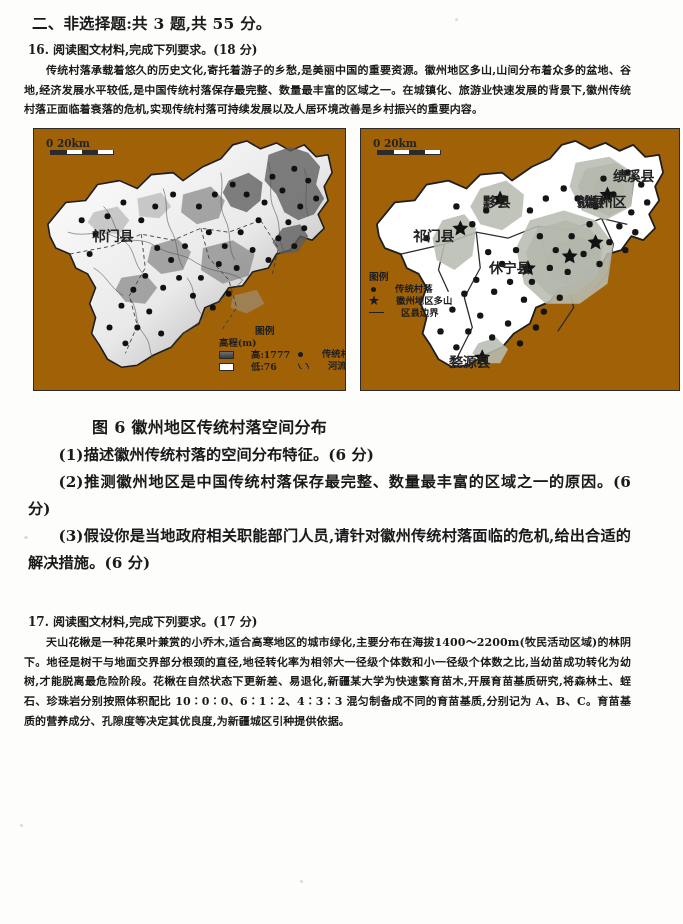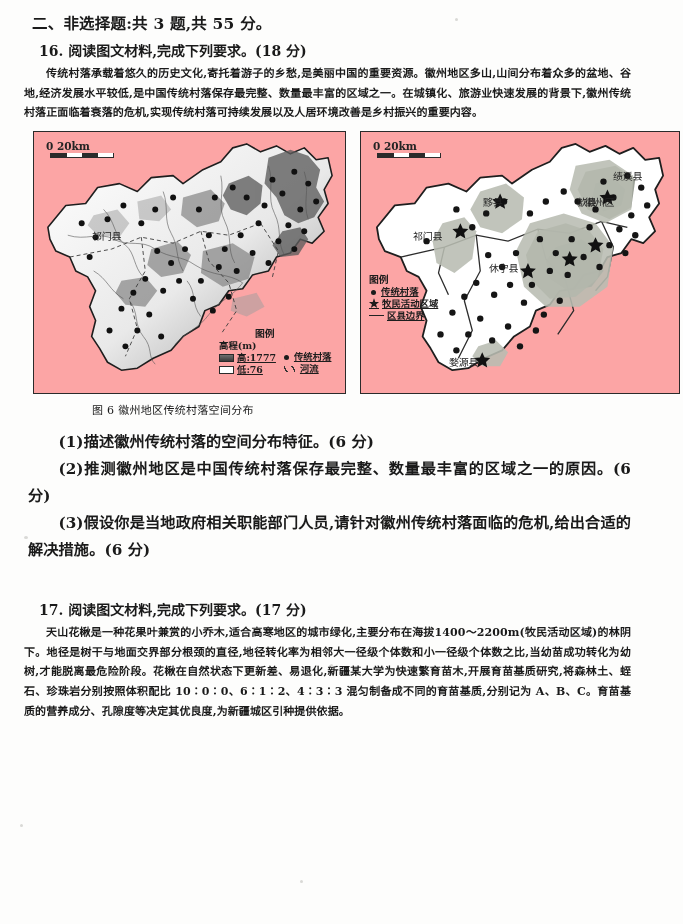--- a/index.html
+++ b/index.html
@@ -19,23 +19,23 @@
     padding:8px 14px 0 14px;
   }
   .section-head{
     font-size:15.5px;
     font-weight:700;
     letter-spacing:.2px;
     margin:4px 0 2px 18px;
     line-height:1.5;
   }
   .q-head{
-    font-size:14px;
-    font-weight:700;
-    margin:6px 0 2px 25px;
+    font-size:12px;
+    font-weight:700;
+    margin:6px 0 2px 14px;
     line-height:1.5;
   }
   .para{
     font-size:11px;
     font-weight:700;
     line-height:1.78;
     text-align:justify;
     text-justify:inter-ideograph;
     margin:1px 14px 0 10px;
     text-indent:2em;
@@ -56,21 +56,21 @@
   .figs{
     position:relative;
     margin:8px 0 0 0;
     height:268px;
   }
   .fig{
     position:absolute;
     top:0;
     border:1.4px solid #2b2b2b;
     box-sizing:border-box;
-    background:#fca5a5;
+    background:#a16207;
     overflow:hidden;
   }
   #fig-left{left:19px;width:313px;height:263px;}
   #fig-right{left:346px;width:320px;height:263px;}
 
   .scalebar{
     position:absolute;left:12px;top:8px;
     font-size:10.5px;font-weight:700;color:#242424;
     font-family:"DejaVu Serif","Liberation Serif",serif;
     white-space:nowrap;
@@ -89,21 +89,21 @@
 
   .legend{
     position:absolute;
     font-size:9.4px;
     font-weight:700;
     line-height:1.25;
     color:#1d1d1d;
     white-space:nowrap;
   }
   .legend .ltitle{font-size:9.8px;}
-  .legend .lrow{display:flex;align-items:center;gap:3px;text-decoration:underline;}
+  .legend .lrow{display:flex;align-items:center;gap:17px;}
   .swatch{
     display:inline-block;width:15px;height:8px;
     border:1px solid #2a2a2a;box-sizing:border-box;
   }
   .dotmark{
     display:inline-block;width:5px;height:5px;border-radius:50%;
     background:#1b1b1b;margin:0 2px;
   }
   .starmark{font-size:10px;line-height:1;}
   .linemark{
@@ -118,33 +118,33 @@
   }
   .elevbar{
     display:inline-block;width:15px;height:8px;border:1px solid #2a2a2a;
     box-sizing:border-box;
   }
   .elev-hi{background:linear-gradient(#6f6f6f,#3a3a3a);}
   .elev-lo{background:#ffffff;}
 
   .placelabel{
     position:absolute;
-    font-size:10px;
-    font-weight:400;
+    font-size:14px;
+    font-weight:700;
     color:#222;
     white-space:nowrap;
     letter-spacing:-.2px;
   }
 
   .caption-row{
     position:relative;
     height:22px;
-    margin-top:2px;
-    font-size:11px;
-    font-weight:400;
+    margin-top:18px;
+    font-size:16px;
+    font-weight:700;
   }
   .caption{
     position:absolute;top:0;
     white-space:nowrap;
     letter-spacing:.3px;
   }
   #cap-left{left:78px;}
   #cap-right{left:360px;}
 
   .gap{height:30px;}
@@ -430,21 +430,21 @@
       <div class="placelabel" style="left:88px;top:222px;text-align:center;">婺源县</div>
 
       <div class="legend" style="left:8px;top:142px;">
         <div class="ltitle">图例</div>
         <div class="lrow">
           <span class="dotmark"></span>
           <span>传统村落</span>
         </div>
         <div class="lrow">
           <span class="starmark">★</span>
-          <span>牧民活动区域</span>
+          <span>徽州地区多山</span>
         </div>
         <div class="lrow">
           <span class="linemark"></span>
           <span>区县边界</span>
         </div>
       </div>
 
     </div>
   </div>
 

